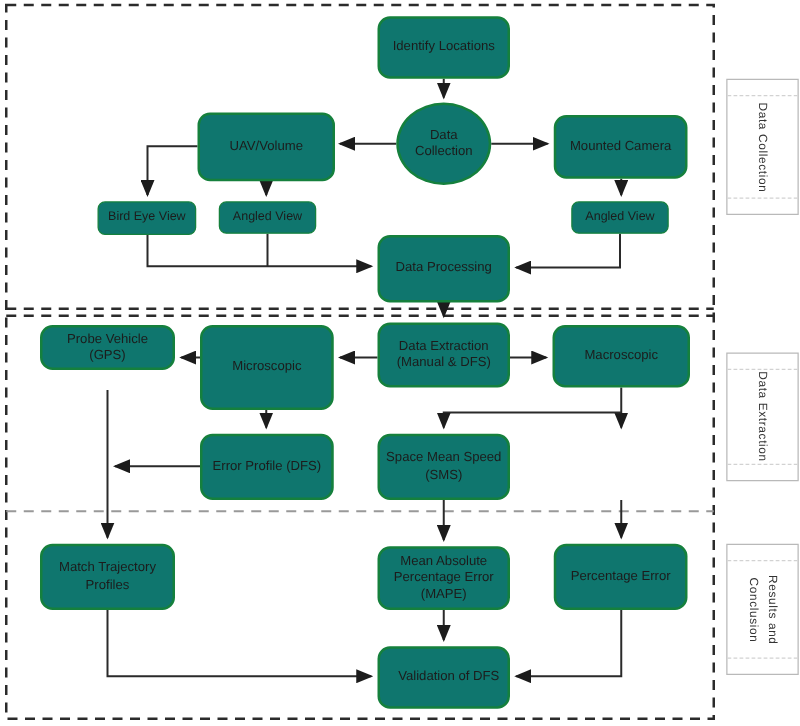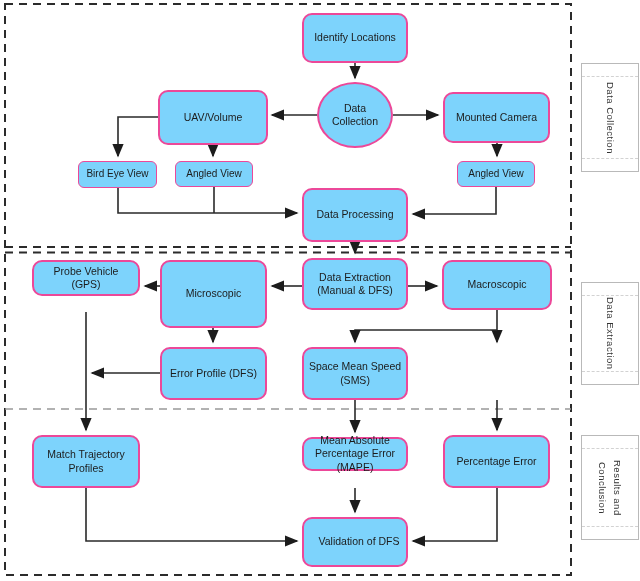--- a/index.html
+++ b/index.html
@@ -2,22 +2,22 @@
 <html><head>
 <meta charset="utf-8">
 <style>
   html,body{margin:0;padding:0;background:#fff;}
   .stage{
     position:relative;width:640px;height:581px;background:#ffffff;
     font-family:"Liberation Sans",sans-serif;overflow:hidden;
   }
   .wires{position:absolute;left:0;top:0;width:640px;height:581px;}
   .node{
-    position:absolute;box-sizing:border-box;background:#7dd3fc;
-    border:2px solid #ec4899;border-radius:10px;
+    position:absolute;box-sizing:border-box;background:#0f766e;
+    border:2px solid #15803d;border-radius:10px;
     display:flex;align-items:center;justify-content:center;text-align:center;
     font-size:10.5px;line-height:1.25;color:#1c1c1c;padding:2px 4px;
   }
   .node.small{border-width:1.5px;border-radius:6px;font-size:10px;padding:1px 2px;}
   .node.circle{border-radius:50%;}
   .side-label{
     position:absolute;box-sizing:border-box;background:#ffffff;
     border:1px solid #b9b9b9;display:flex;flex-direction:column;
   }
   .side-label .strip{height:12px;flex:0 0 auto;}
@@ -149,21 +149,21 @@
 
   <div class="node" style="left:442px;top:260px;width:110px;height:50px;">Macroscopic</div>
 
   <div class="node" style="left:160px;top:347px;width:107px;height:53px;">Error Profile (DFS)</div>
 
   <div class="node" style="left:302px;top:347px;width:106px;height:53px;">Space Mean Speed (SMS)</div>
 
 
   <div class="node" style="left:32px;top:435px;width:108px;height:53px;">Match Trajectory Profiles</div>
 
-  <div class="node" style="left:302px;top:437px;width:106px;height:34px;">Mean Absolute Percentage Error (MAPE)</div>
+  <div class="node" style="left:302px;top:437px;width:106px;height:51px;">Mean Absolute Percentage Error (MAPE)</div>
 
   <div class="node" style="left:443px;top:435px;width:107px;height:53px;text-align:right;">Percentage Error</div>
 
   <div class="node" style="left:302px;top:517px;width:106px;height:50px;padding-left:12px;">Validation of DFS</div>
 
   <div class="side-label" style="left:581px;top:63px;width:58px;height:109px;">
     <div class="strip top"></div>
     <div class="vtext">Data Collection</div>
     <div class="strip bottom"></div>
   </div>

